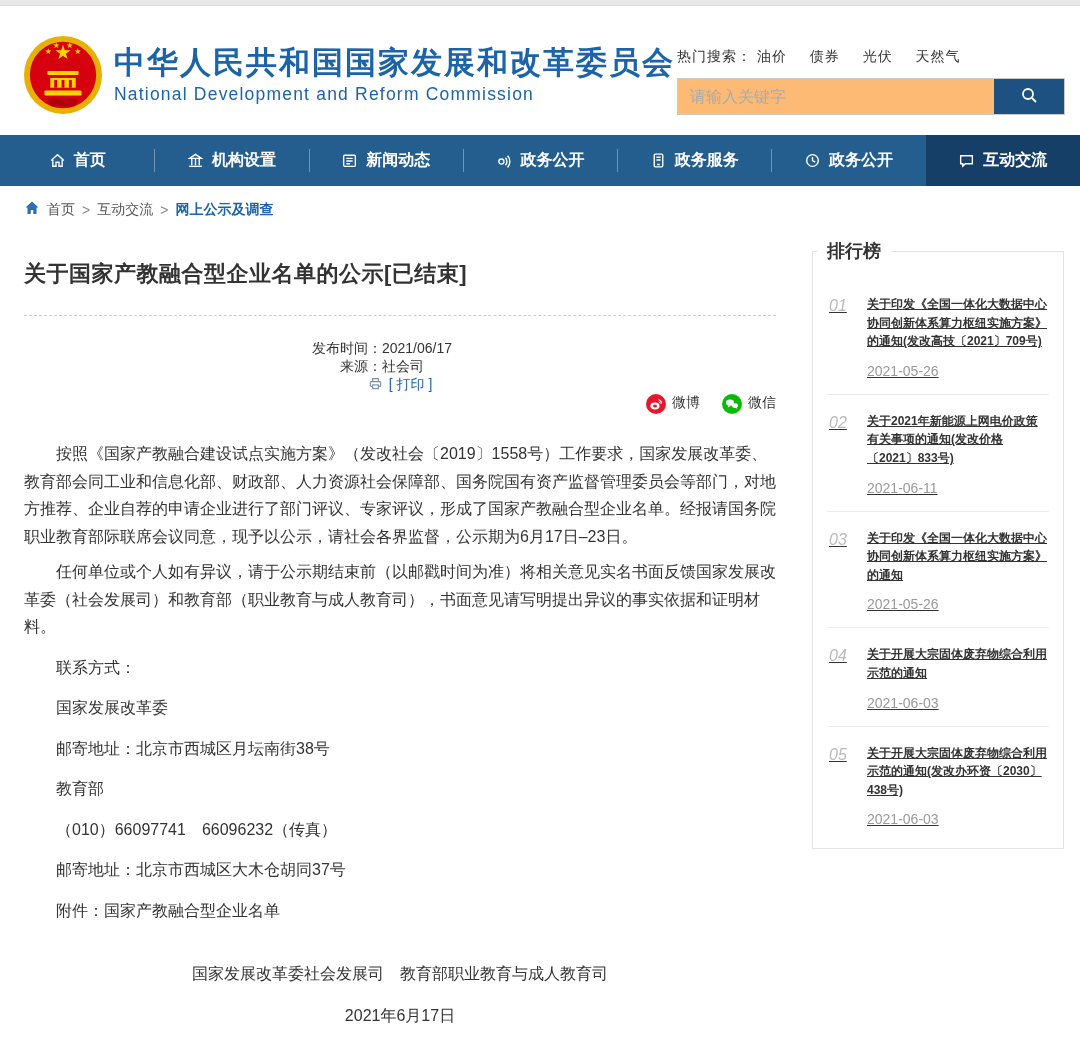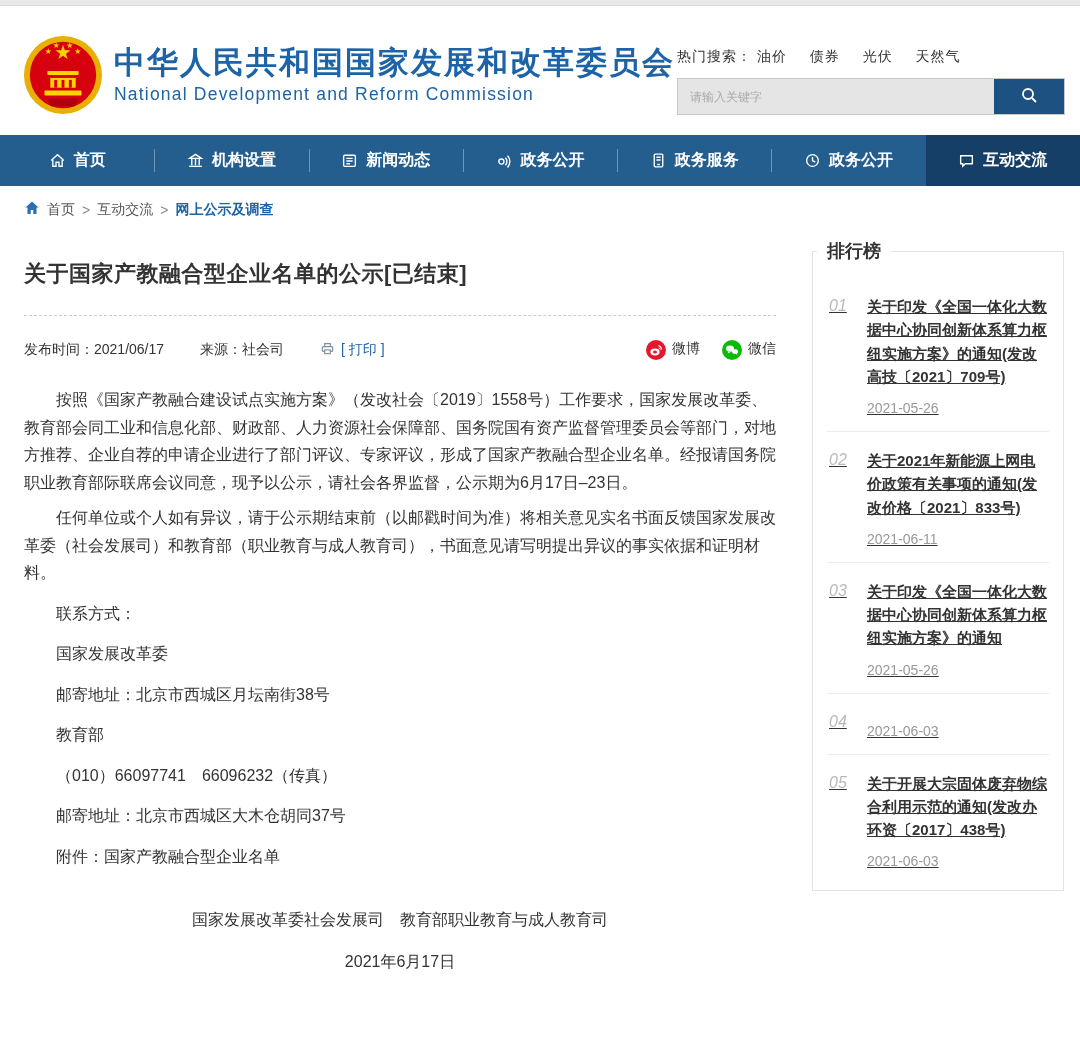--- a/index.html
+++ b/index.html
@@ -14,21 +14,21 @@
   
   .site-header { height:129px; background:#fff; position:relative; padding:28px 0 0 22px; }
   .brand { display:flex; align-items:center; gap:10px; }
   .emblem { width:82px; height:82px; flex:0 0 auto; }
   .brand-text .cn { font-size:31px; font-weight:bold; color:#1c63a7; letter-spacing:2px; line-height:1.15; }
   .brand-text .en { font-size:17.5px; color:#1c63a7; letter-spacing:1.2px; margin-top:3px; }
   .header-right { position:absolute; top:42px; right:8px; width:395px; }
   .hot-search { font-size:14px; color:#333; margin-bottom:12px; letter-spacing:1px; }
   .hot-search a { color:#333; text-decoration:none; margin-right:18px; cursor:pointer; }
   .search-bar { display:flex; width:388px; height:37px; border:1px solid #c9c9c9; }
-  .search-bar input { flex:1; border:none; outline:none; padding:0 12px; font-size:12px; color:#333; background:#e5e5e5; }
+  .search-bar input { flex:1; border:none; outline:none; padding:0 12px; font-size:16px; color:#333; background:#fdba74; }
   .search-bar input::placeholder { color:#aaa; }
   .search-btn { width:70px; background:#1d5181; border:none; cursor:pointer; display:flex; align-items:center; justify-content:center; }
 
   
   .main-nav { height:51px; background:#235e8f; display:flex; }
   .nav-item { flex:1; display:flex; align-items:center; justify-content:center; gap:8px;
     color:#fff; font-size:16px; font-weight:bold; cursor:pointer; position:relative; text-decoration:none; }
   .nav-item + .nav-item::before { content:""; position:absolute; left:0; top:14px; height:23px; width:1px; background:rgba(255,255,255,.35); }
   .nav-item.active { background:#153f66; }
   .nav-item.active::before { display:none; }
@@ -41,41 +41,41 @@
   .crumb-sep { color:#888; }
 
   
   .content { display:flex; padding:0 18px 0 24px; }
   .article-col { width:752px; flex:0 0 auto; }
   .side-col { width:252px; margin-left:36px; flex:0 0 auto; }
 
   
   .article-title { font-size:22px; font-weight:bold; color:#333; margin-top:30px; letter-spacing:.5px; }
   .dashed-divider { border-top:1px dashed #ccc; margin-top:26px; }
-  .meta-row { display:flex; align-items:center; margin-top:24px; font-size:14px; color:#333; }
+  .meta-row { display:flex; align-items:center; margin-top:24px; font-size:14px; color:#333;flex-direction:column; }
   .meta-item { margin-right:36px; }
   .print-link { color:#1c63a7; text-decoration:none; cursor:pointer; display:inline-flex; align-items:center; gap:6px; }
   .share { margin-left:auto; display:flex; align-items:center; gap:22px; }
   .share-item { display:inline-flex; align-items:flex-start; gap:6px; font-size:14px; color:#333; cursor:pointer; }
   .badge { width:20px; height:20px; border-radius:50%; display:inline-block; }
 
   .article-body { margin-top:26px; font-size:16px; line-height:1.72; color:#333; }
   .article-body p.para { text-indent:2em; margin-bottom:8px; }
   .contact-line { padding-left:2em; margin-top:13px; }
   .sig-line { text-align:center; margin-top:36px;font-family:Liberation Serif, serif; }
   .sig-date { text-align:center; margin-top:14px; }
 
   
   .rank-box { border:1px solid #e3e3e3; margin-top:22px; position:relative; padding:26px 14px 6px 14px; }
   .rank-title { position:absolute; top:-13px; left:4px; background:#fff; padding:0 10px; font-size:18px; font-weight:bold; color:#333; }
   .rank-item { display:flex; padding:17px 2px 15px 2px; cursor:pointer;text-decoration:underline; }
   .rank-item + .rank-item { border-top:1px solid #ececec; }
   .rank-num { width:38px; flex:0 0 auto; font-size:16px; font-style:italic; color:#b9b9b9; padding-top:2px; }
   .rank-body { flex:1; }
-  .rank-item-title { font-size:15px; font-weight:bold; color:#333; line-height:1.55; }
+  .rank-item-title { font-size:12px; font-weight:bold; color:#333; line-height:1.55; }
   .rank-date { font-size:14px; color:#999; margin-top:12px; }
 </style>
 </head>
 <body>
 
 <div class="top-strip"></div>
 
 <header class="site-header">
   <div class="brand">
     <span class="emblem">
@@ -296,26 +296,27 @@
         <span class="rank-num">03</span>
         <span class="rank-body">
           <div class="rank-item-title">关于印发《全国一体化大数据中心协同创新体系算力枢纽实施方案》的通知</div>
           <div class="rank-date">2021-05-26</div>
         </span>
       </div>
 
       <div class="rank-item">
         <span class="rank-num">04</span>
         <span class="rank-body">
+          <div class="rank-item-title">关于开展大宗固体废弃物综合利用示范的通知</div>
           <div class="rank-date">2021-06-03</div>
         </span>
       </div>
 
       <div class="rank-item">
         <span class="rank-num">05</span>
         <span class="rank-body">
-          <div class="rank-item-title">关于开展大宗固体废弃物综合利用示范的通知(发改办环资〔2017〕438号)</div>
+          <div class="rank-item-title">关于开展大宗固体废弃物综合利用示范的通知(发改办环资〔2030〕438号)</div>
           <div class="rank-date">2021-06-03</div>
         </span>
       </div>
     </div>
   </aside>
 </div>
 
 </body></html>

